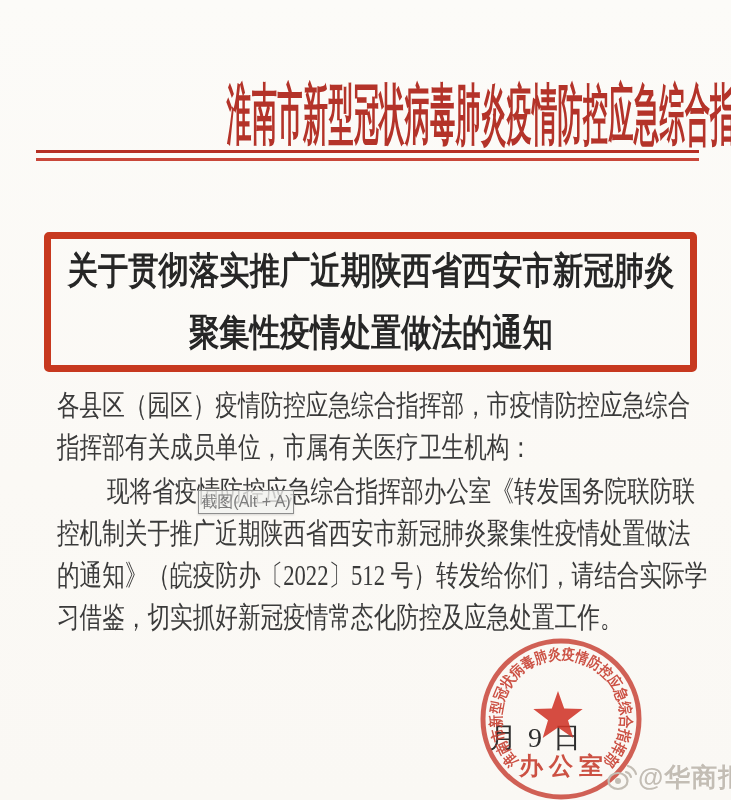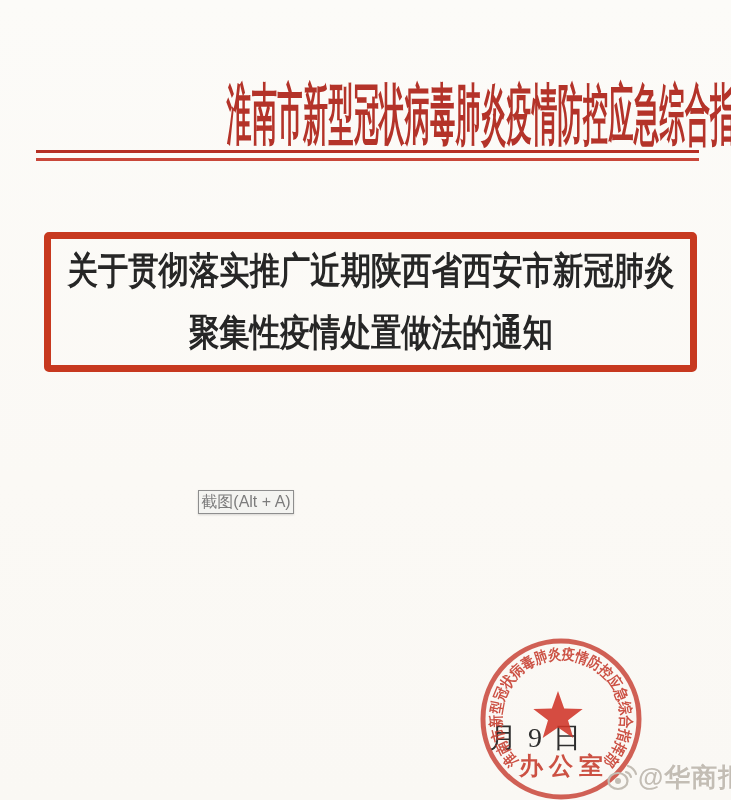--- a/index.html
+++ b/index.html
@@ -84,20 +84,28 @@
     <div class="header-title">淮南市新型冠状病毒肺炎疫情防控应急综合指挥部办公室</div>
 
     <div class="double-rule"></div>
 
 
     <div class="title-box">
       <div class="title-line">关于贯彻落实推广近期陕西省西安市新冠肺炎</div>
       <div class="title-line">聚集性疫情处置做法的通知</div>
     </div>
 
+    <div class="body-text">
+      <div class="body-line">各县区（园区）疫情防控应急综合指挥部，市疫情防控应急综合</div>
+      <div class="body-line">指挥部有关成员单位，市属有关医疗卫生机构：</div>
+      <div class="body-line para2 indent">现将省疫情防控应急综合指挥部办公室《转发国务院联防联</div>
+      <div class="body-line">控机制关于推广近期陕西省西安市新冠肺炎聚集性疫情处置做法</div>
+      <div class="body-line">的通知》（皖疫防办〔2022〕512 号）转发给你们，请结合实际学</div>
+      <div class="body-line">习借鉴，切实抓好新冠疫情常态化防控及应急处置工作。</div>
+    </div>
 
     <div class="shot-tooltip">截图(Alt + A)</div>
 
     <div class="date-line">
       <span class="month-gap"></span>
       <span>月 9 日</span>
     </div>
 
     <svg class="seal" viewBox="0 0 170 170" xmlns="http://www.w3.org/2000/svg">
       <defs>

